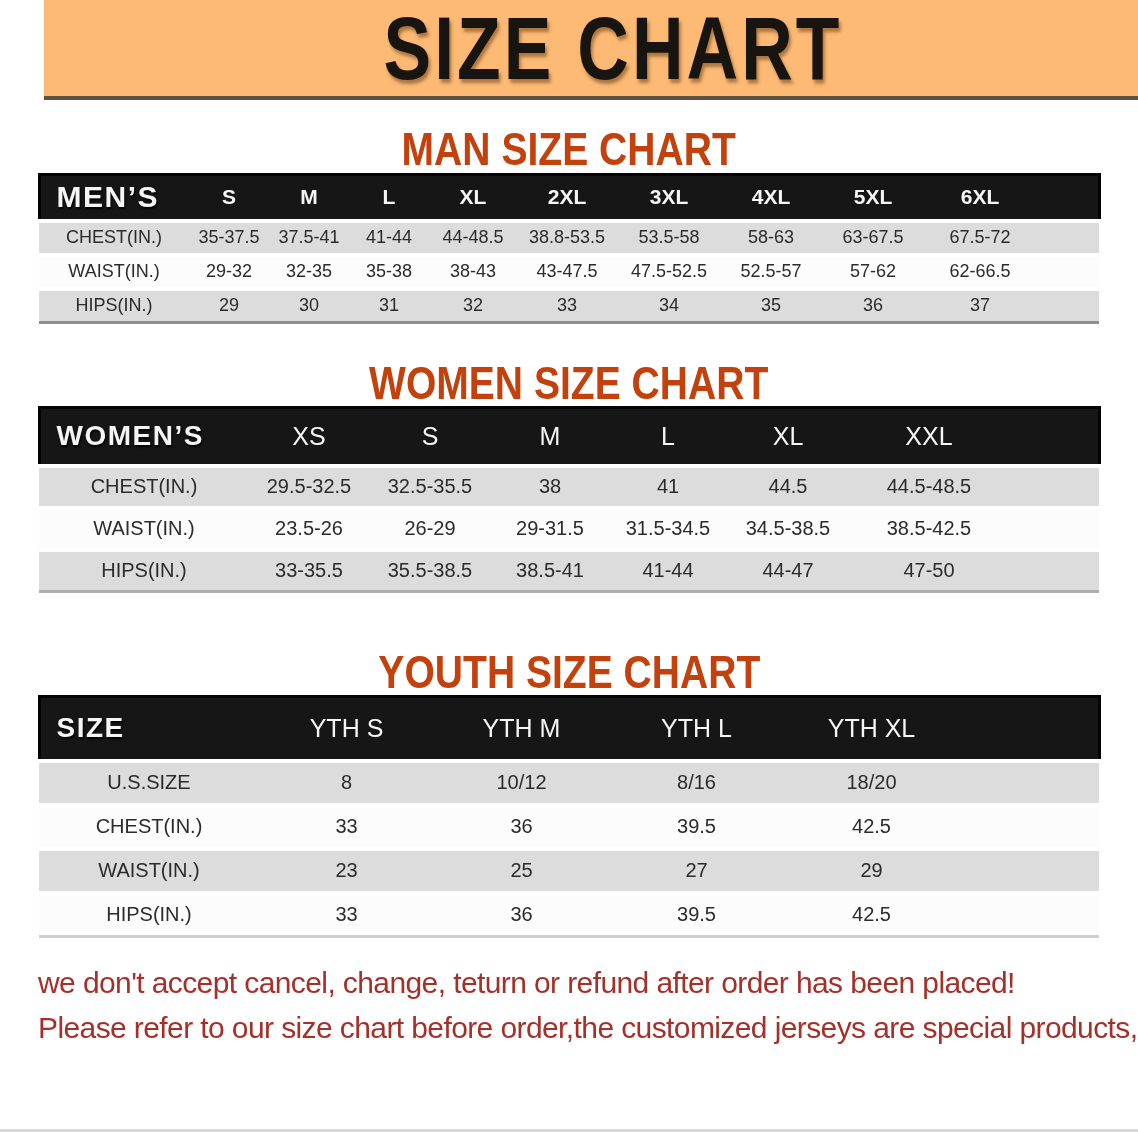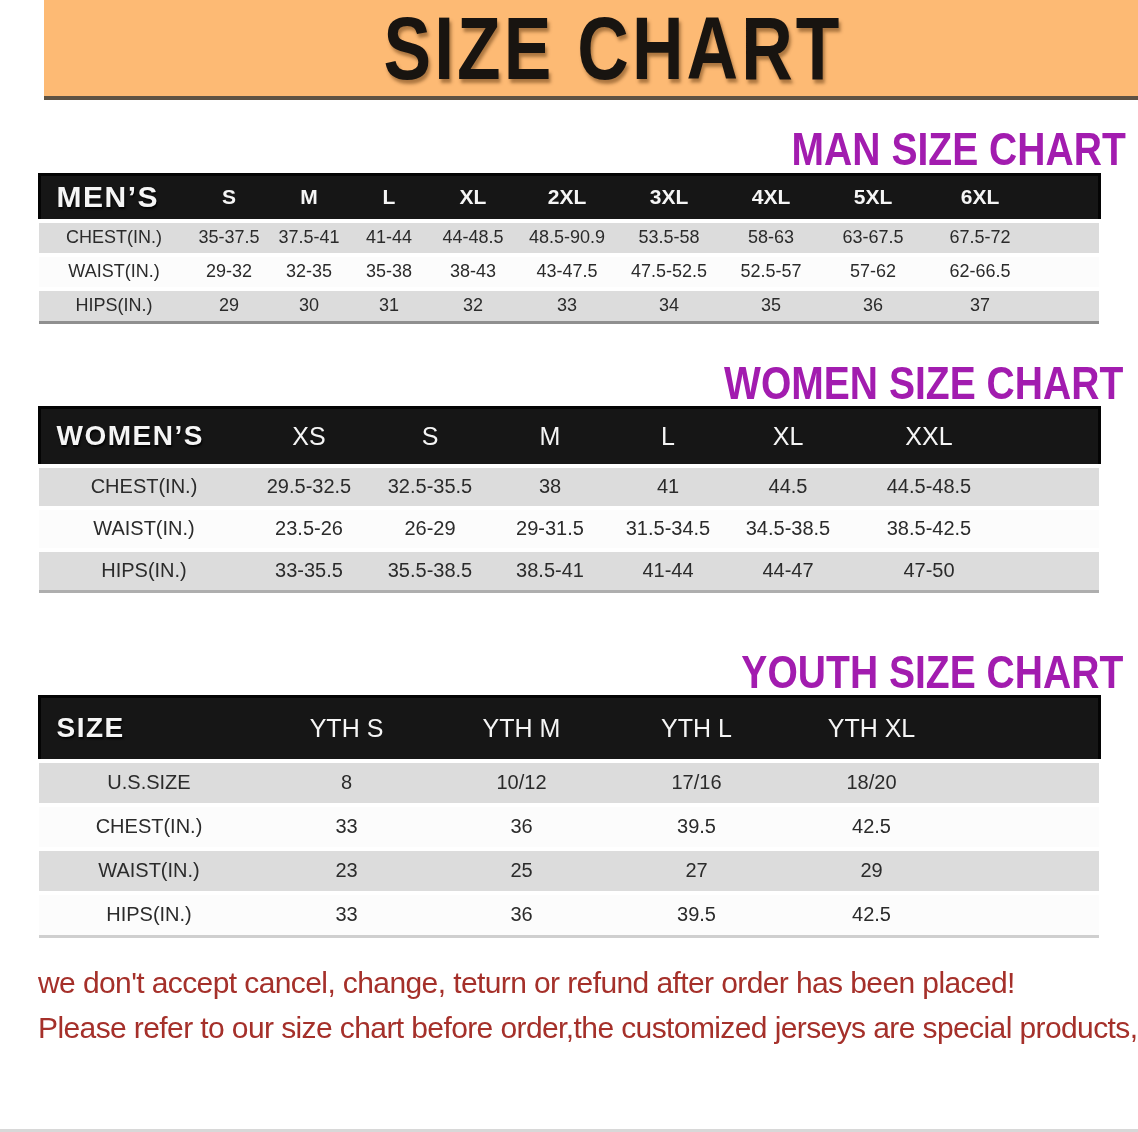--- a/index.html
+++ b/index.html
@@ -19,21 +19,21 @@
   }
   .banner-title {
     font-size: 70px; font-weight: bold; color: #181410;
     letter-spacing: 3px; white-space: nowrap;
     transform: scale(1.02, 1.28); transform-origin: center;
     text-shadow: 2px 3px 3px rgba(70, 35, 0, 0.45);
   }
 
   
   .section-heading {
-    text-align: right; font-weight: bold; color: #a21caf;
+    text-align: center; font-weight: bold; color: #c2410c;
     font-size: 42px; letter-spacing: 0px; white-space: nowrap;
   }
   .section-heading > span { display: inline-block; transform: scale(0.93, 1.12); }
   .heading-man   { margin-top: 25px; line-height: 48px; }
   .heading-women { margin-top: 36px; line-height: 46px; }
   .heading-youth { margin-top: 56px; line-height: 46px; }
 
   
   table.size-table {
     width: 1060px; margin: 0 auto;
@@ -136,21 +136,21 @@
         <th></th>
       </tr>
     </thead>
     <tbody>
       <tr>
         <td class="row-label">CHEST(IN.)</td>
         <td>35-37.5</td>
         <td>37.5-41</td>
         <td>41-44</td>
         <td>44-48.5</td>
-        <td>48.5-90.9</td>
+        <td>38.8-53.5</td>
         <td>53.5-58</td>
         <td>58-63</td>
         <td>63-67.5</td>
         <td>67.5-72</td>
         <td></td>
       </tr>
       <tr>
         <td class="row-label">WAIST(IN.)</td>
         <td>29-32</td>
         <td>32-35</td>
@@ -259,21 +259,21 @@
         <th class="size-col">YTH L</th>
         <th class="size-col">YTH XL</th>
         <th></th>
       </tr>
     </thead>
     <tbody>
       <tr>
         <td class="row-label">U.S.SIZE</td>
         <td>8</td>
         <td>10/12</td>
-        <td>17/16</td>
+        <td>8/16</td>
         <td>18/20</td>
         <td></td>
       </tr>
       <tr>
         <td class="row-label">CHEST(IN.)</td>
         <td>33</td>
         <td>36</td>
         <td>39.5</td>
         <td>42.5</td>
         <td></td>

